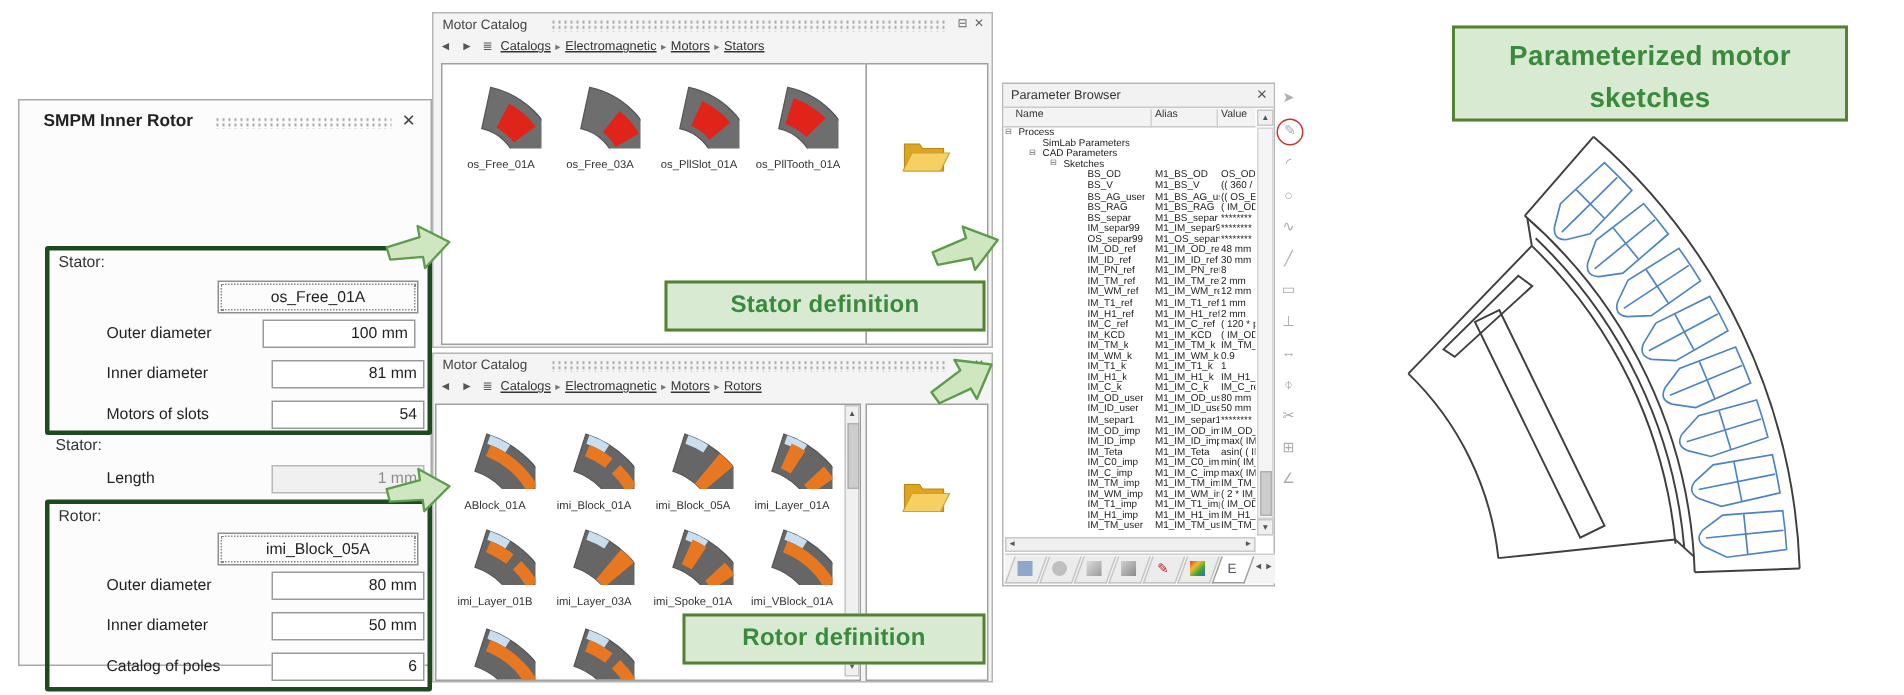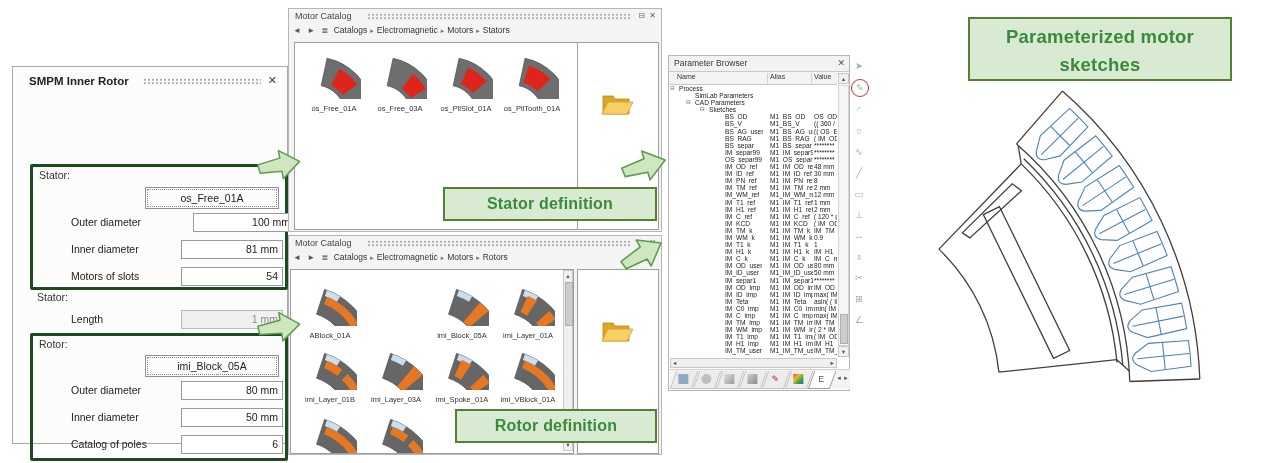--- a/index.html
+++ b/index.html
@@ -24,21 +24,21 @@
   .fld{position:absolute;height:17px;border:1px solid #9a9a9a;background:#fff;font-size:10.5px;
        text-align:right;line-height:17px;padding-right:4px;box-sizing:content-box;}
   .fld.disabled{background:#f0f0f0;color:#8d8d8d;border-color:#b9b9b9;}
   
   .cat-title{position:relative;height:15px;}
   .cat-title-text{position:absolute;left:6px;top:2px;font-size:9px;color:#444;}
   .cat-dots{position:absolute;left:78px;right:30px;top:4px;}
   .cat-title .wicon{position:absolute;top:2px;}
   .cat-toolbar{position:absolute;left:2px;top:16px;right:2px;height:15px;font-size:8.5px;color:#333;}
   .cat-toolbar .nav{margin:0 2px;color:#555;font-size:8px;}
-  .crumb{margin:0 1px;}
+  .crumb{margin:0 1px;text-decoration:underline;}
   .crumb-sep{color:#777;margin:0 2px;font-size:7px;}
   .cat-content{position:absolute;background:#fff;border:1px solid #9f9f9f;}
   .cat-preview{position:absolute;background:#fff;border:1px solid #9f9f9f;}
   .thumb{position:absolute;width:62px;text-align:center;}
   .thumb .tlabel{font-size:7.5px;color:#333;margin-top:1px;white-space:nowrap;}
   
   .vscroll{position:absolute;width:10px;background:#f0f0f0;border:1px solid #c8c8c8;box-sizing:border-box;}
   .vscroll .arr{position:absolute;left:0;width:100%;height:10px;font-size:5.5px;color:#555;text-align:center;line-height:10px;}
   .vthumb{position:absolute;left:1px;width:6px;background:#cdcdcd;border:1px solid #b0b0b0;}
   
@@ -80,21 +80,21 @@
 
   <div id="dlg" class="panel">
     <div class="title">SMPM Inner Rotor</div>
     <div class="dots dlg-dots"></div>
     <div class="close">✕</div>
 
     <div class="greenbox" style="left:17px;top:97px;width:252px;height:120px"></div>
     <div class="seclabel" style="left:26px;top:102px">Stator:</div>
     <div class="typebtn" style="left:132px;top:120px;width:132px">os_Free_01A</div>
     <div class="fldlabel" style="left:58px;top:149px">Outer diameter</div>
-    <div class="fld" style="left:180px;top:146px;width:96px">100 mm</div>
+    <div class="fld" style="left:162px;top:146px;width:96px">100 mm</div>
     <div class="fldlabel" style="left:58px;top:176px">Inner diameter</div>
     <div class="fld" style="left:168px;top:173px;width:96px">81 mm</div>
     <div class="fldlabel" style="left:58px;top:203px">Motors of slots</div>
     <div class="fld" style="left:168px;top:200px;width:96px">54</div>
 
     <div class="seclabel" style="left:24px;top:224px">Stator:</div>
     <div class="fldlabel" style="left:58px;top:246px">Length</div>
     <div class="fld disabled" style="left:168px;top:243px;width:96px">1 mm</div>
 
     <div class="greenbox" style="left:17px;top:266px;width:252px;height:122px"></div>
@@ -165,20 +165,26 @@
       <div class="vscroll" style="right:0;top:0;height:181px">
         <span class="arr" style="top:0">▲</span>
         <span class="arr" style="bottom:0">▼</span>
         <div class="vthumb" style="top:11px;height:42px"></div>
       </div>
     <div class="thumb" style="left: 8px; top: 8px;"><svg width="54" height="48" viewBox="0 0 54 48">
       <path d="M 66.6,56.4 A 70 70 0 0 0 21.6,11.4 L 13.6,36.2 A 44 44 0 0 1 41.8,64.4 Z" fill="#666" stroke="#555" stroke-width="0.8"></path>
       <path d="M 37.1,18.6 A 70 70 0 0 0 23.9,12.2 L 21.9,17.9 A 64 64 0 0 1 33.9,23.7 Z" fill="#c9dff0"></path>
             <path d="M 55.4,46.0 A 64 64 0 0 0 24.0,18.7 L 21.0,26.1 A 56 56 0 0 1 48.5,50.0 Z" fill="#e87722"></path>
           </svg><div class="tlabel">ABlock_01A</div></div>
+        <div class="thumb" style="left: 74px; top: 8px;"><svg width="54" height="48" viewBox="0 0 54 48">
+      <path d="M 66.6,56.4 A 70 70 0 0 0 21.6,11.4 L 13.6,36.2 A 44 44 0 0 1 41.8,64.4 Z" fill="#666" stroke="#555" stroke-width="0.8"></path>
+      <path d="M 37.1,18.6 A 70 70 0 0 0 23.9,12.2 L 21.9,17.9 A 64 64 0 0 1 33.9,23.7 Z" fill="#c9dff0"></path>
+            <path d="M 55.4,46.0 A 64 64 0 0 0 44.5,32.0 L 38.9,37.7 A 56 56 0 0 1 48.5,50.0 Z" fill="#e87722"></path>
+            <path d="M 39.4,27.6 A 64 64 0 0 0 24.0,18.7 L 21.0,26.1 A 56 56 0 0 1 34.5,33.9 Z" fill="#e87722"></path>
+          </svg><div class="tlabel">imi_Block_01A</div></div>
         <div class="thumb" style="left: 140px; top: 8px;"><svg width="54" height="48" viewBox="0 0 54 48">
       <path d="M 66.6,56.4 A 70 70 0 0 0 21.6,11.4 L 13.6,36.2 A 44 44 0 0 1 41.8,64.4 Z" fill="#666" stroke="#555" stroke-width="0.8"></path>
       <path d="M 37.1,18.6 A 70 70 0 0 0 23.9,12.2 L 21.9,17.9 A 64 64 0 0 1 33.9,23.7 Z" fill="#c9dff0"></path>
             <path d="M 53.6,33.0 A 70 70 0 0 0 45.0,24.4 L 28.3,44.3 A 44 44 0 0 1 33.7,49.7 Z" fill="#e87722"></path>
           </svg><div class="tlabel">imi_Block_05A</div></div>
         <div class="thumb" style="left: 206px; top: 8px;"><svg width="54" height="48" viewBox="0 0 54 48">
       <path d="M 66.6,56.4 A 70 70 0 0 0 21.6,11.4 L 13.6,36.2 A 44 44 0 0 1 41.8,64.4 Z" fill="#666" stroke="#555" stroke-width="0.8"></path>
       <path d="M 37.1,18.6 A 70 70 0 0 0 23.9,12.2 L 21.9,17.9 A 64 64 0 0 1 33.9,23.7 Z" fill="#c9dff0"></path>
             <path d="M 54.7,41.1 A 66 66 0 0 0 48.3,33.0 L 35.1,45.3 A 48 48 0 0 1 39.8,51.2 Z" fill="#e87722"></path>
             <path d="M 35.9,22.6 A 66 66 0 0 0 26.8,17.7 L 19.5,34.1 A 48 48 0 0 1 26.1,37.7 Z" fill="#e87722"></path>

